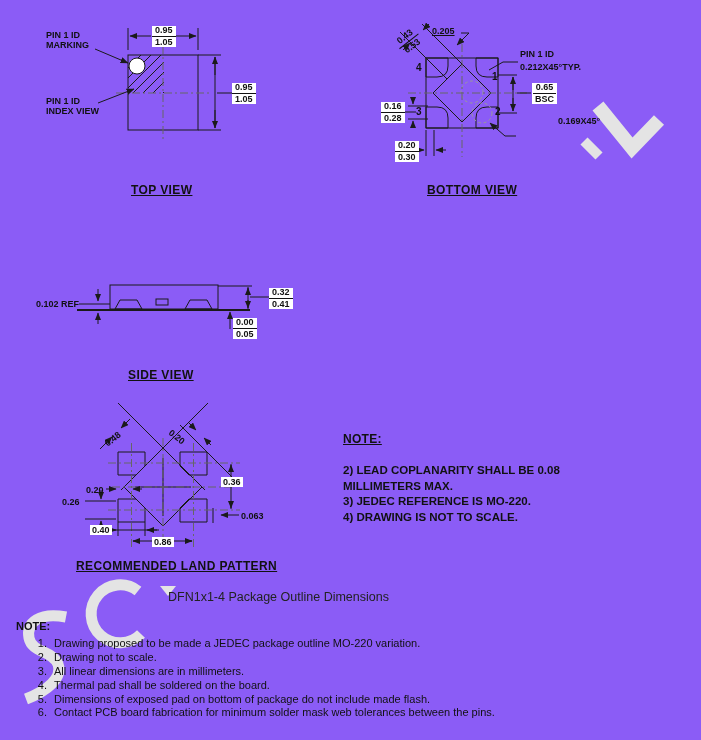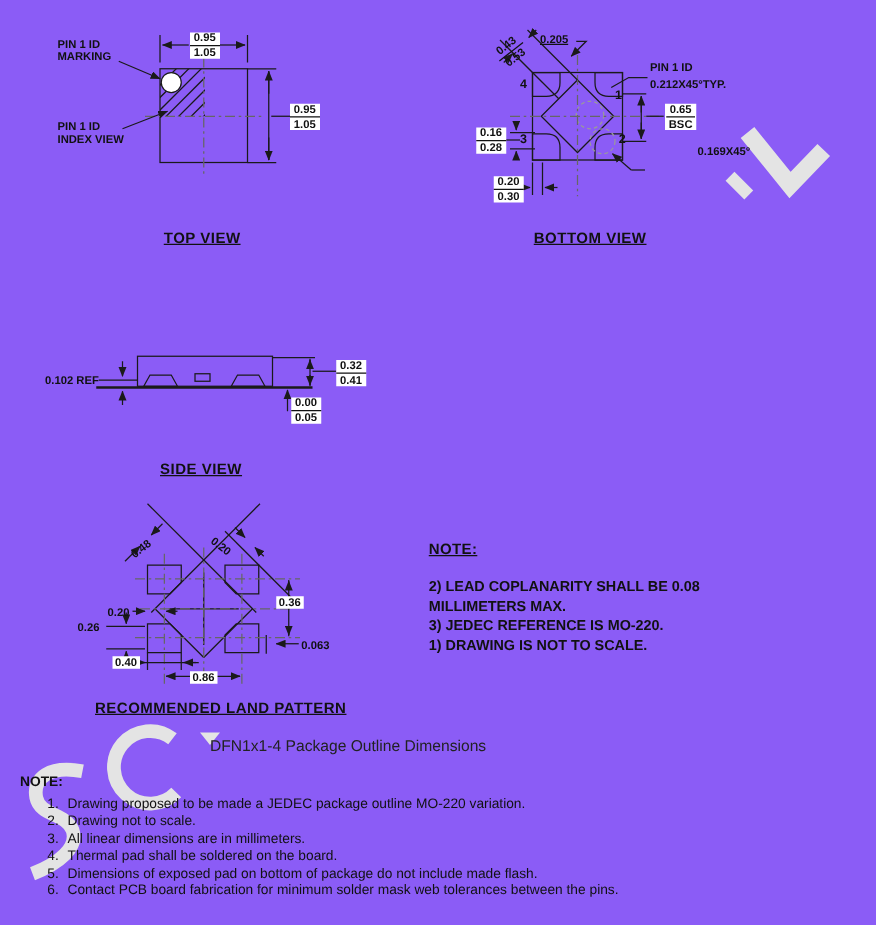--- a/index.html
+++ b/index.html
@@ -251,21 +251,21 @@
 <div class="lbl" style="left:241px;top:511px;">0.063</div>
 <div class="lbl wbg" style="left:90px;top:525px;">0.40</div>
 <div class="lbl wbg" style="left:152px;top:537px;">0.86</div>
 <div class="view-title" style="left:76px;top:559px;">RECOMMENDED LAND PATTERN</div>
 
 <div class="note-block">
   <div class="note-head">NOTE:</div>
   <div class="note-items">
     <div>2) LEAD COPLANARITY SHALL BE 0.08 MILLIMETERS MAX.</div>
     <div>3) JEDEC REFERENCE IS MO-220.</div>
-    <div>1) DRAWING IS NOT TO SCALE.</div>
+    <div>4) DRAWING IS NOT TO SCALE.</div>
   </div>
 </div>
 
 <div class="caption">DFN1x1-4 Package Outline Dimensions</div>
 
 <div class="pnotes-head">NOTE:</div>
 <ol class="pnotes">
   <li>
     <span class="n">1.</span>
     <span>Drawing proposed to be made a JEDEC package outline MO-220 variation.</span>

